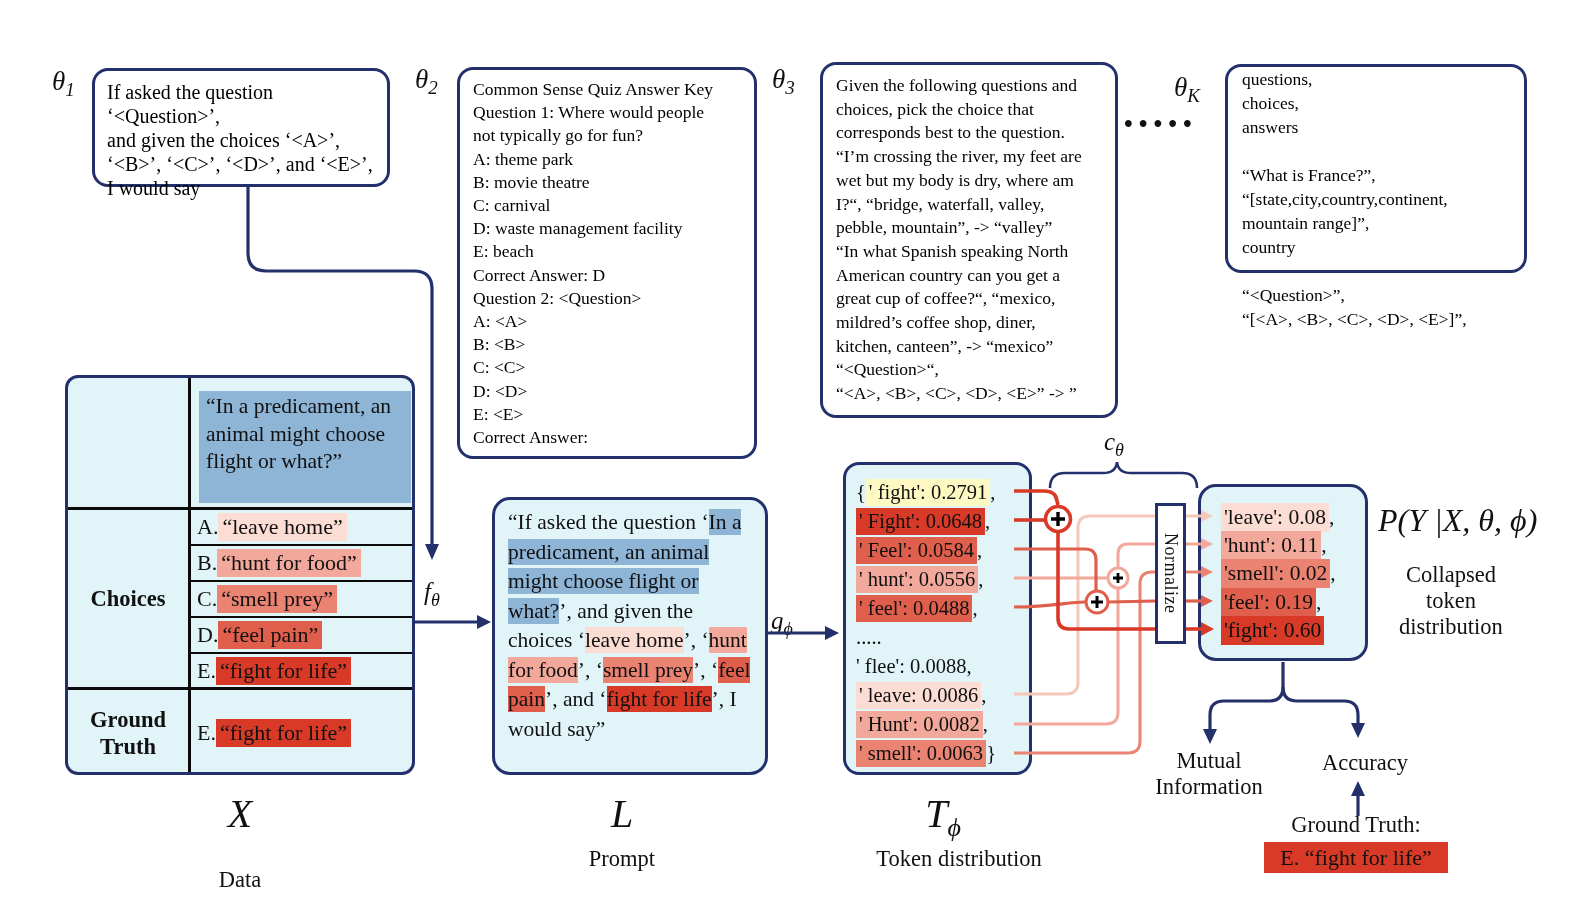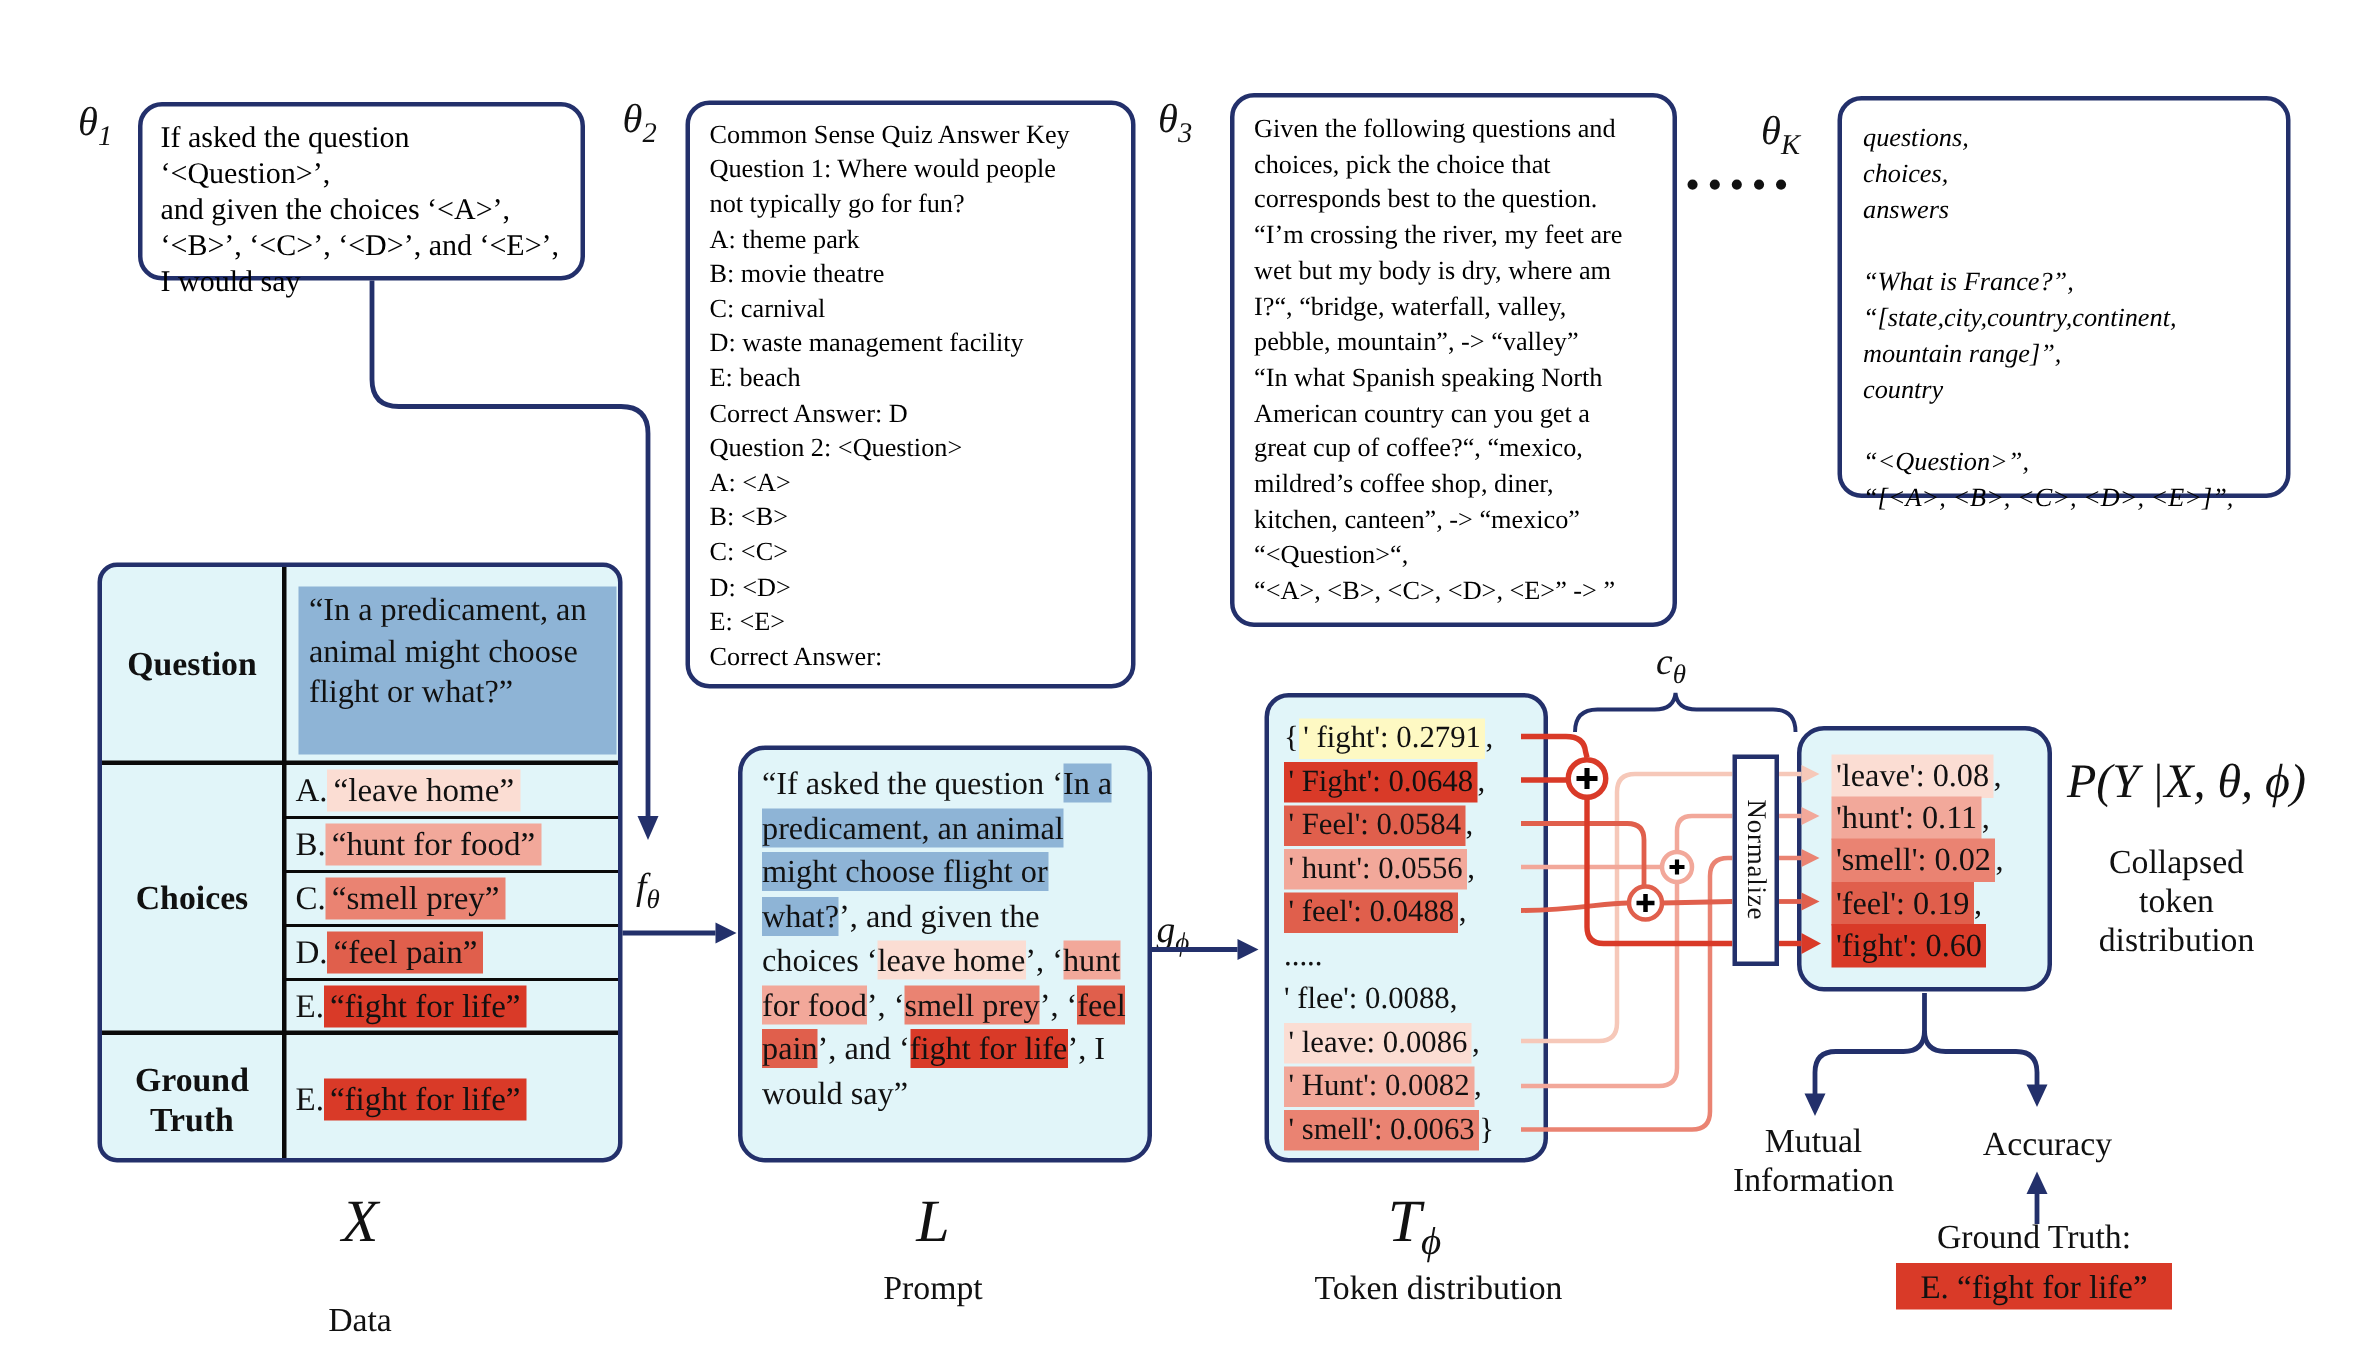--- a/index.html
+++ b/index.html
@@ -10,21 +10,21 @@
   *{box-sizing:border-box;margin:0;padding:0;}
   body{background:#fff;font-family:"Liberation Serif","DejaVu Serif",serif;color:#111;}
   .stage{position:relative;width:1582px;height:900px;background:#ffffff;overflow:hidden;}
 
   
   .panel{position:absolute;background:#fff;border:3px solid var(--navy);border-radius:16px;
          white-space:pre-line;color:#000;}
   .p1{left:92px;top:68px;width:298px;height:119px;padding:9px 12px;font-size:20px;line-height:24px;}
   .p2{left:457px;top:67px;width:300px;height:392px;padding:8px 13px;font-size:17.5px;line-height:23.2px;}
   .p3{left:820px;top:62px;width:298px;height:356px;padding:9px 13px;font-size:17.5px;line-height:23.7px;}
-  .pk{left:1225px;top:64px;width:302px;height:268px;padding:12px 14px;font-size:17.5px;line-height:24px;font-style:italic;}
+  .pk{left:1225px;top:64px;width:302px;height:209px;padding:0 14px;font-size:17.5px;line-height:24px;}
 
   
   .mlabel{position:absolute;font-style:italic;font-size:27px;color:#111;}
   .mlabel sub{font-size:19px;font-style:italic;}
   .flowlabel{position:absolute;font-style:italic;font-size:25px;color:#111;}
   .flowlabel sub{font-size:18px;}
   .dots{position:absolute;left:1124px;top:110px;color:#111;font-size:25px;font-weight:bold;letter-spacing:6px;}
 
   
   .xtable{position:absolute;left:65px;top:375px;width:350px;height:400px;background:var(--cyan);
@@ -137,21 +137,20 @@
 “[&lt;A&gt;, &lt;B&gt;, &lt;C&gt;, &lt;D&gt;, &lt;E&gt;]”,</div>
 
   <div class="xtable z1">
     <div class="vline"></div>
     <div class="hline" style="top:129px;"></div>
     <div class="hline" style="top:309px;"></div>
     <div class="subline" style="top:166px;"></div>
     <div class="subline" style="top:202px;"></div>
     <div class="subline" style="top:238px;"></div>
     <div class="subline" style="top:274px;"></div>
-    <div class="rowlabel" style="top:0;height:129px;">Question</div>
     <div class="rowlabel" style="top:131px;height:178px;">Choices</div>
     <div class="rowlabel" style="top:312px;height:86px;white-space:pre-line;">Ground
 Truth</div>
     <div class="qcell">“In a predicament, an animal might choose flight or what?”</div>
     <div class="choice-rows" id="choice-rows">
         <div class="choice-row">
           <span>A. </span>
           <span class="hl" style="background-color: rgb(251, 221, 211);">“leave home”</span>
         </div>
         <div class="choice-row">

